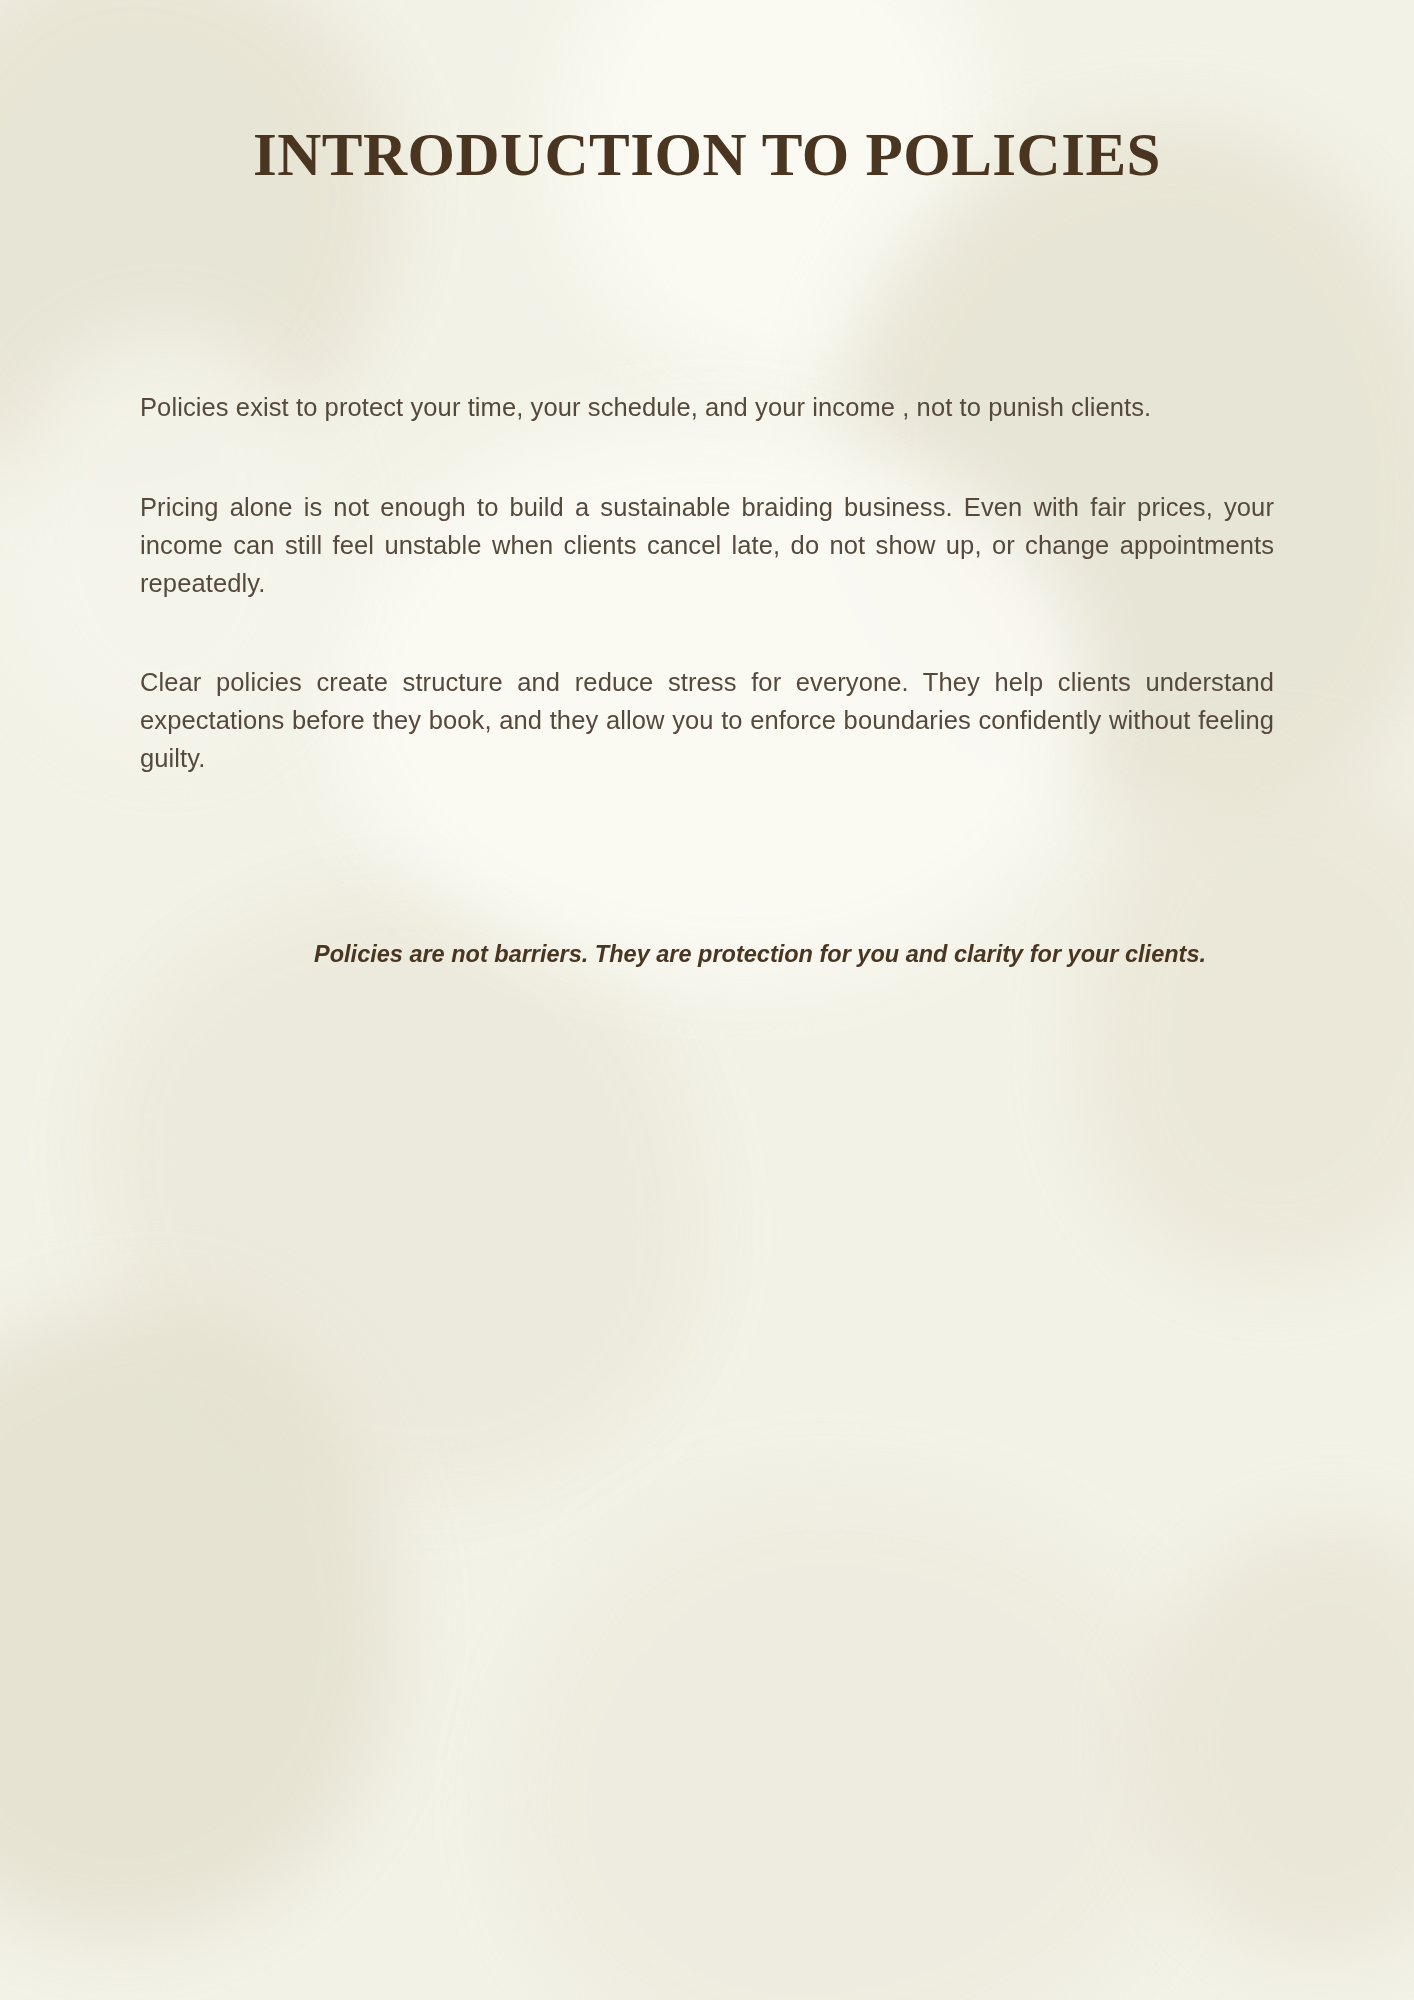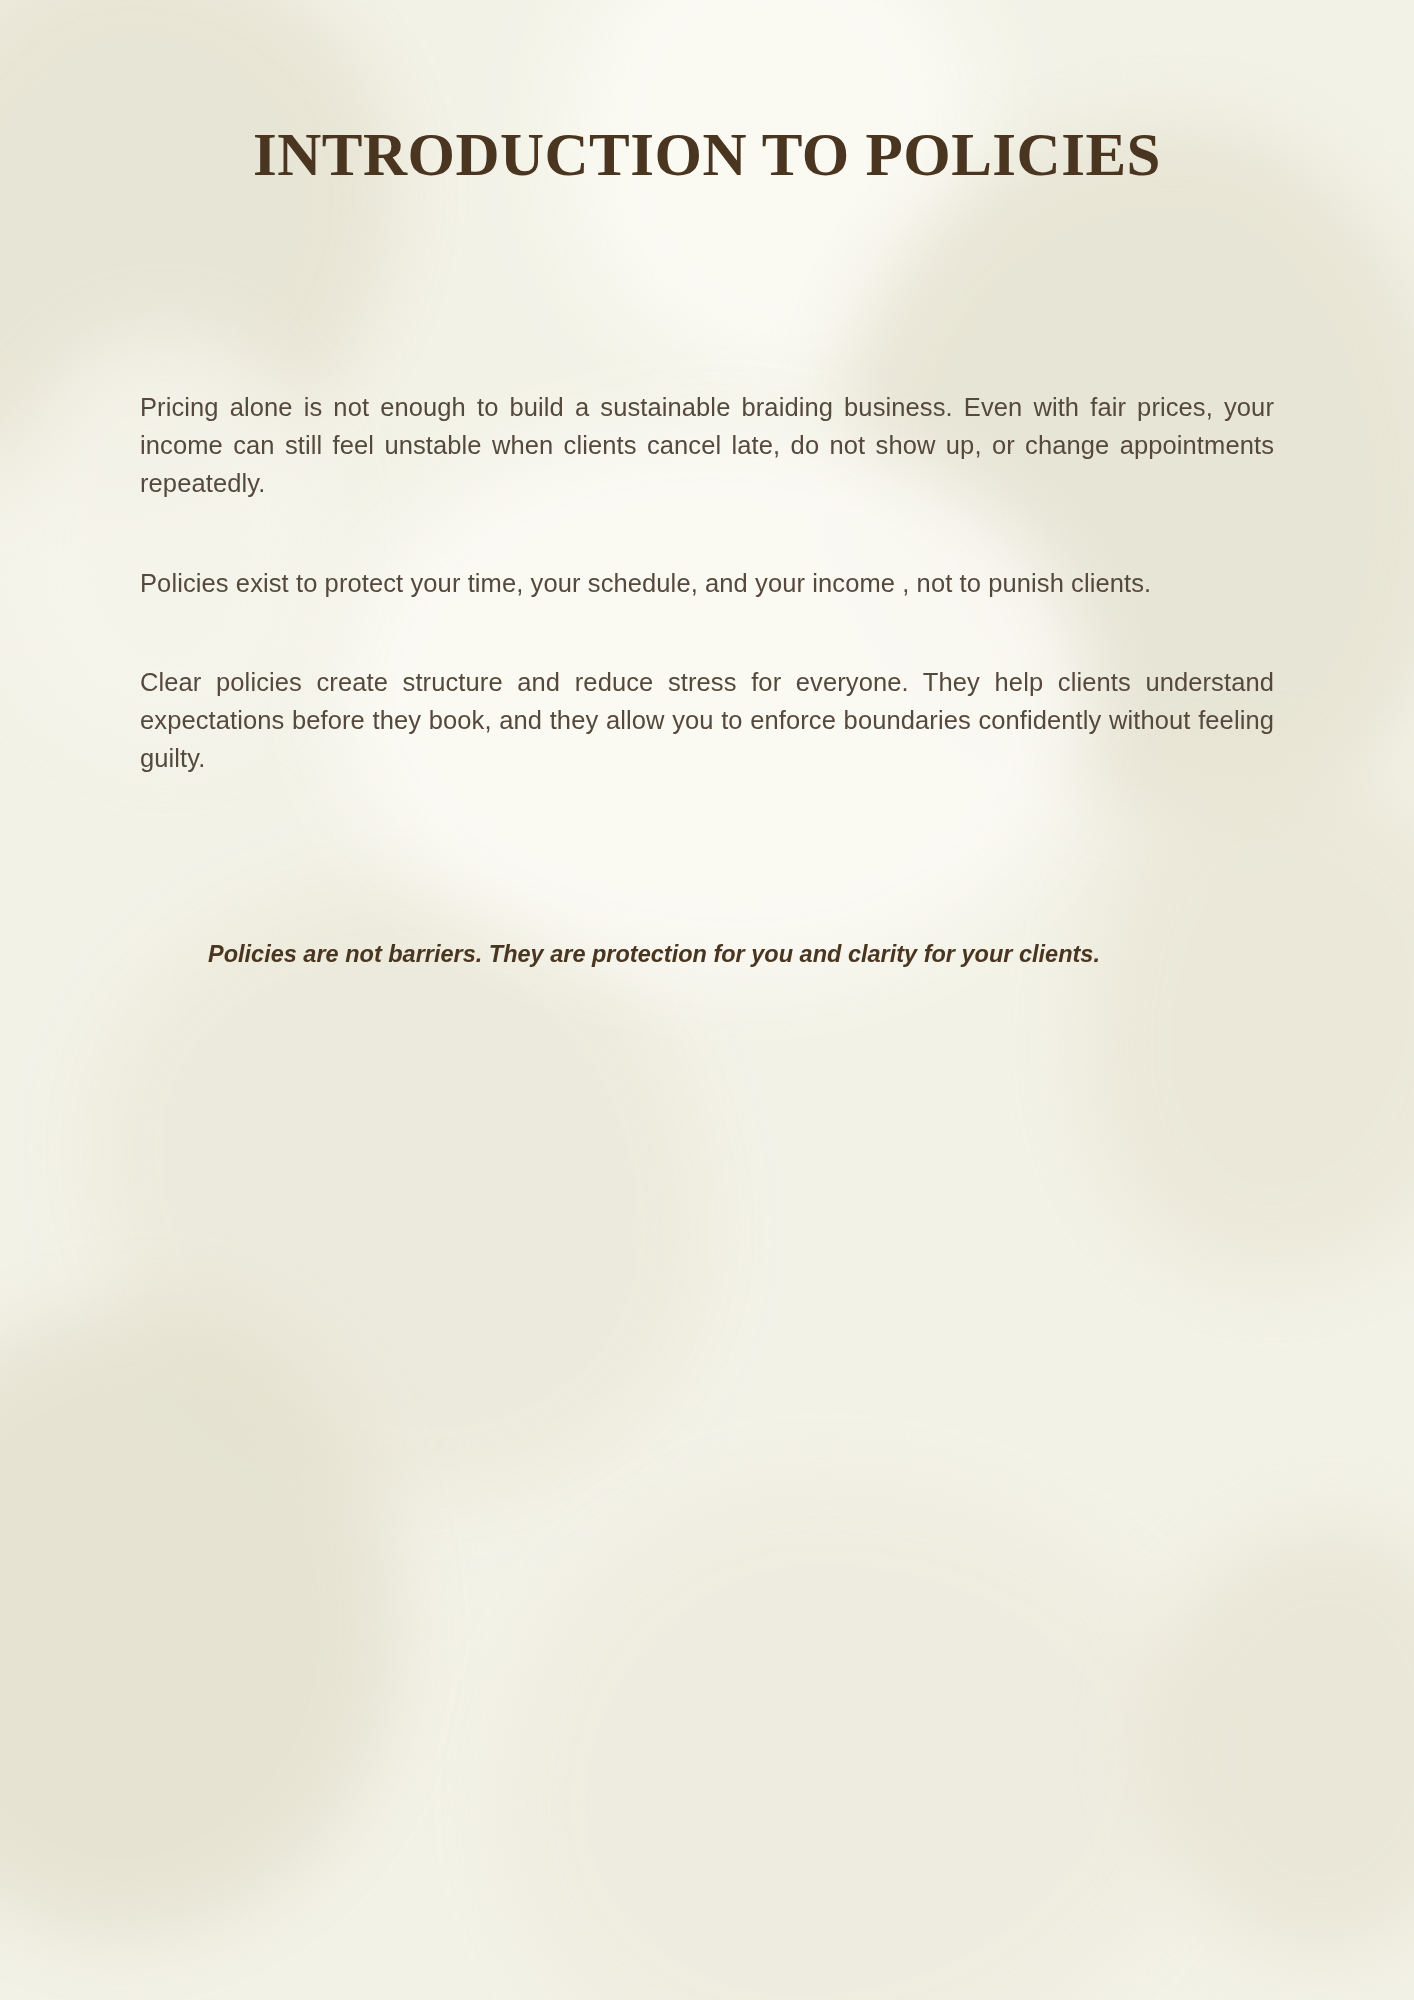--- a/index.html
+++ b/index.html
@@ -135,21 +135,21 @@
     text-align: justify;
     letter-spacing: 0.1px;
   }
   .para:last-child {
     margin-bottom: 4px;
   }
 
   .closing {
     margin: 0;
     padding: 155px 68px 0 68px;
-    text-align: left;
+    text-align: right;
     font-size: 23.5px;
     line-height: 1.5;
     font-weight: bold;
     font-style: italic;
     color: #4a3520;
   }
 </style>
 </head>
 <body>
 
@@ -166,21 +166,21 @@
     <div class="blob b8"></div>
     <div class="blob b9"></div>
     <div class="blob b10"></div>
   </div>
 
   <div class="content">
 
     <h1 class="title">INTRODUCTION TO POLICIES</h1>
 
     <div class="body-block">
+      <p class="para">Policies exist to protect your time, your schedule, and your income , not to punish clients.</p>
       <p class="para">Pricing alone is not enough to build a sustainable braiding business. Even with fair prices, your income can still feel unstable when clients cancel late, do not show up, or change appointments repeatedly.</p>
-      <p class="para">Policies exist to protect your time, your schedule, and your income , not to punish clients.</p>
       <p class="para">Clear policies create structure and reduce stress for everyone. They help clients understand expectations before they book, and they allow you to enforce boundaries confidently without feeling guilty.</p>
     </div>
 
     <p class="closing">Policies are not barriers. They are protection for you and clarity for your clients.</p>
 
   </div>
 </div>
 
 </body></html>

